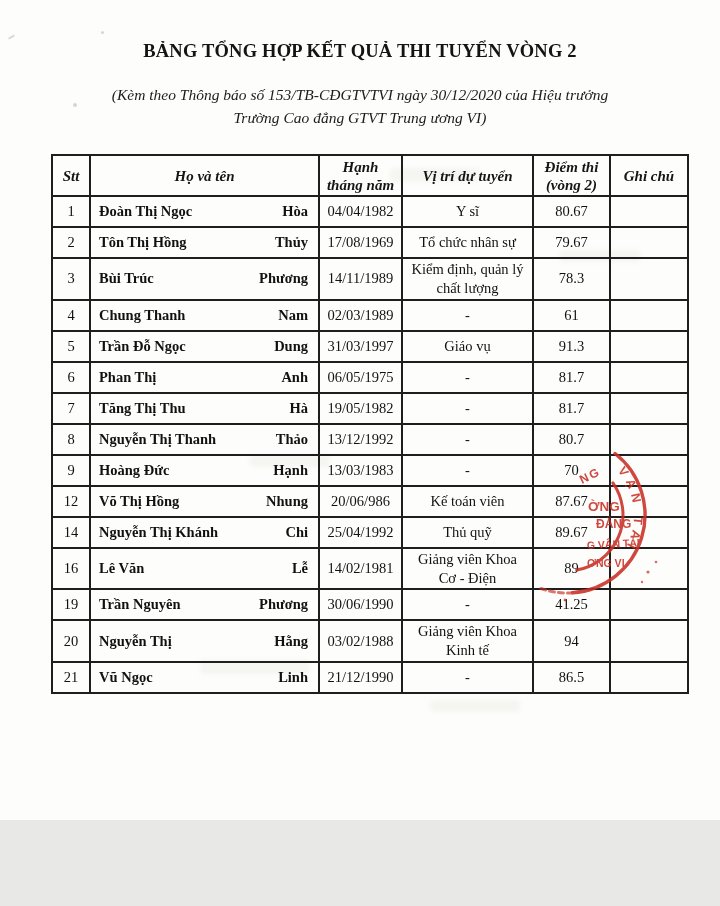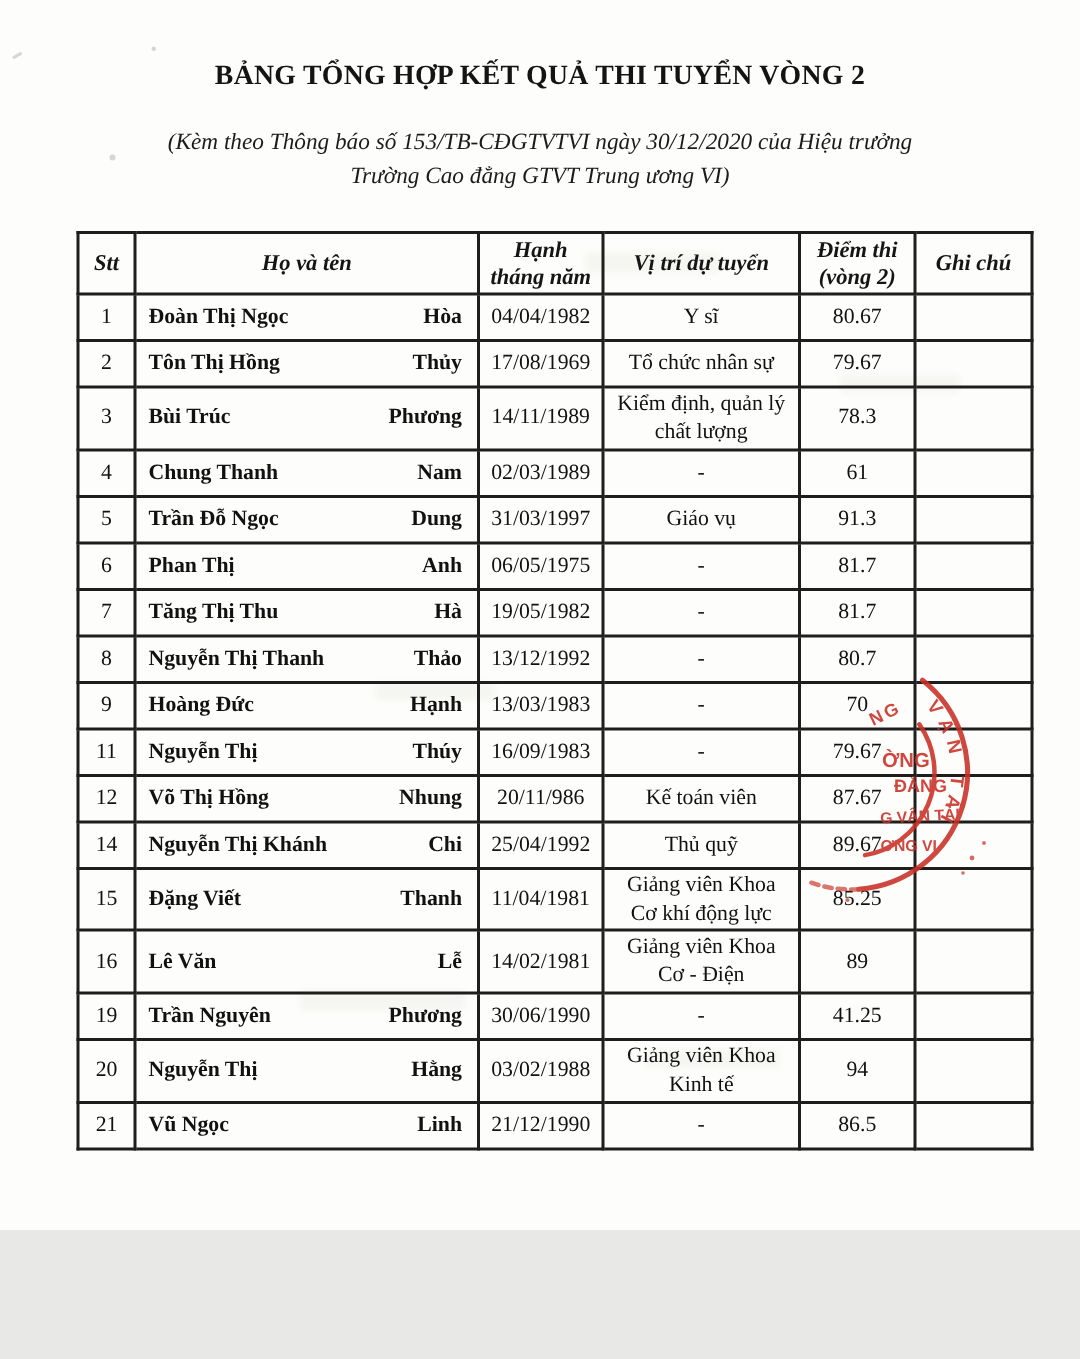--- a/index.html
+++ b/index.html
@@ -149,50 +149,33 @@
         </tr>
         <tr>
           <td class="cell-stt">9</td>
           <td class="cell-name"><span class="name-wrap"><span class="given">Hoàng Đức</span><span class="last">Hạnh</span></span></td>
           <td class="cell-dob">13/03/1983</td>
           <td class="cell-position">-</td>
           <td class="cell-score">70</td>
           <td class="cell-note"></td>
         </tr>
         <tr>
-          <td class="cell-stt">11</td>
-          <td class="cell-name"><span class="name-wrap"><span class="given">Nguyễn Thị</span><span class="last">Thúy</span></span></td>
-          <td class="cell-dob">16/09/1983</td>
-          <td class="cell-position">-</td>
-          <td class="cell-score">79.67</td>
-          <td class="cell-note"></td>
-        </tr>
-        <tr>
           <td class="cell-stt">12</td>
           <td class="cell-name"><span class="name-wrap"><span class="given">Võ Thị Hồng</span><span class="last">Nhung</span></span></td>
-          <td class="cell-dob">20/11/986</td>
+          <td class="cell-dob">20/06/986</td>
           <td class="cell-position">Kế toán viên</td>
           <td class="cell-score">87.67</td>
           <td class="cell-note"></td>
         </tr>
         <tr>
           <td class="cell-stt">14</td>
           <td class="cell-name"><span class="name-wrap"><span class="given">Nguyễn Thị Khánh</span><span class="last">Chi</span></span></td>
           <td class="cell-dob">25/04/1992</td>
           <td class="cell-position">Thủ quỹ</td>
           <td class="cell-score">89.67</td>
-          <td class="cell-note"></td>
-        </tr>
-        <tr>
-          <td class="cell-stt">15</td>
-          <td class="cell-name"><span class="name-wrap"><span class="given">Đặng Viết</span><span class="last">Thanh</span></span></td>
-          <td class="cell-dob">11/04/1981</td>
-          <td class="cell-position">Giảng viên Khoa
-Cơ khí động lực</td>
-          <td class="cell-score">85.25</td>
           <td class="cell-note"></td>
         </tr>
         <tr>
           <td class="cell-stt">16</td>
           <td class="cell-name"><span class="name-wrap"><span class="given">Lê Văn</span><span class="last">Lễ</span></span></td>
           <td class="cell-dob">14/02/1981</td>
           <td class="cell-position">Giảng viên Khoa
 Cơ - Điện</td>
           <td class="cell-score">89</td>
           <td class="cell-note"></td>

